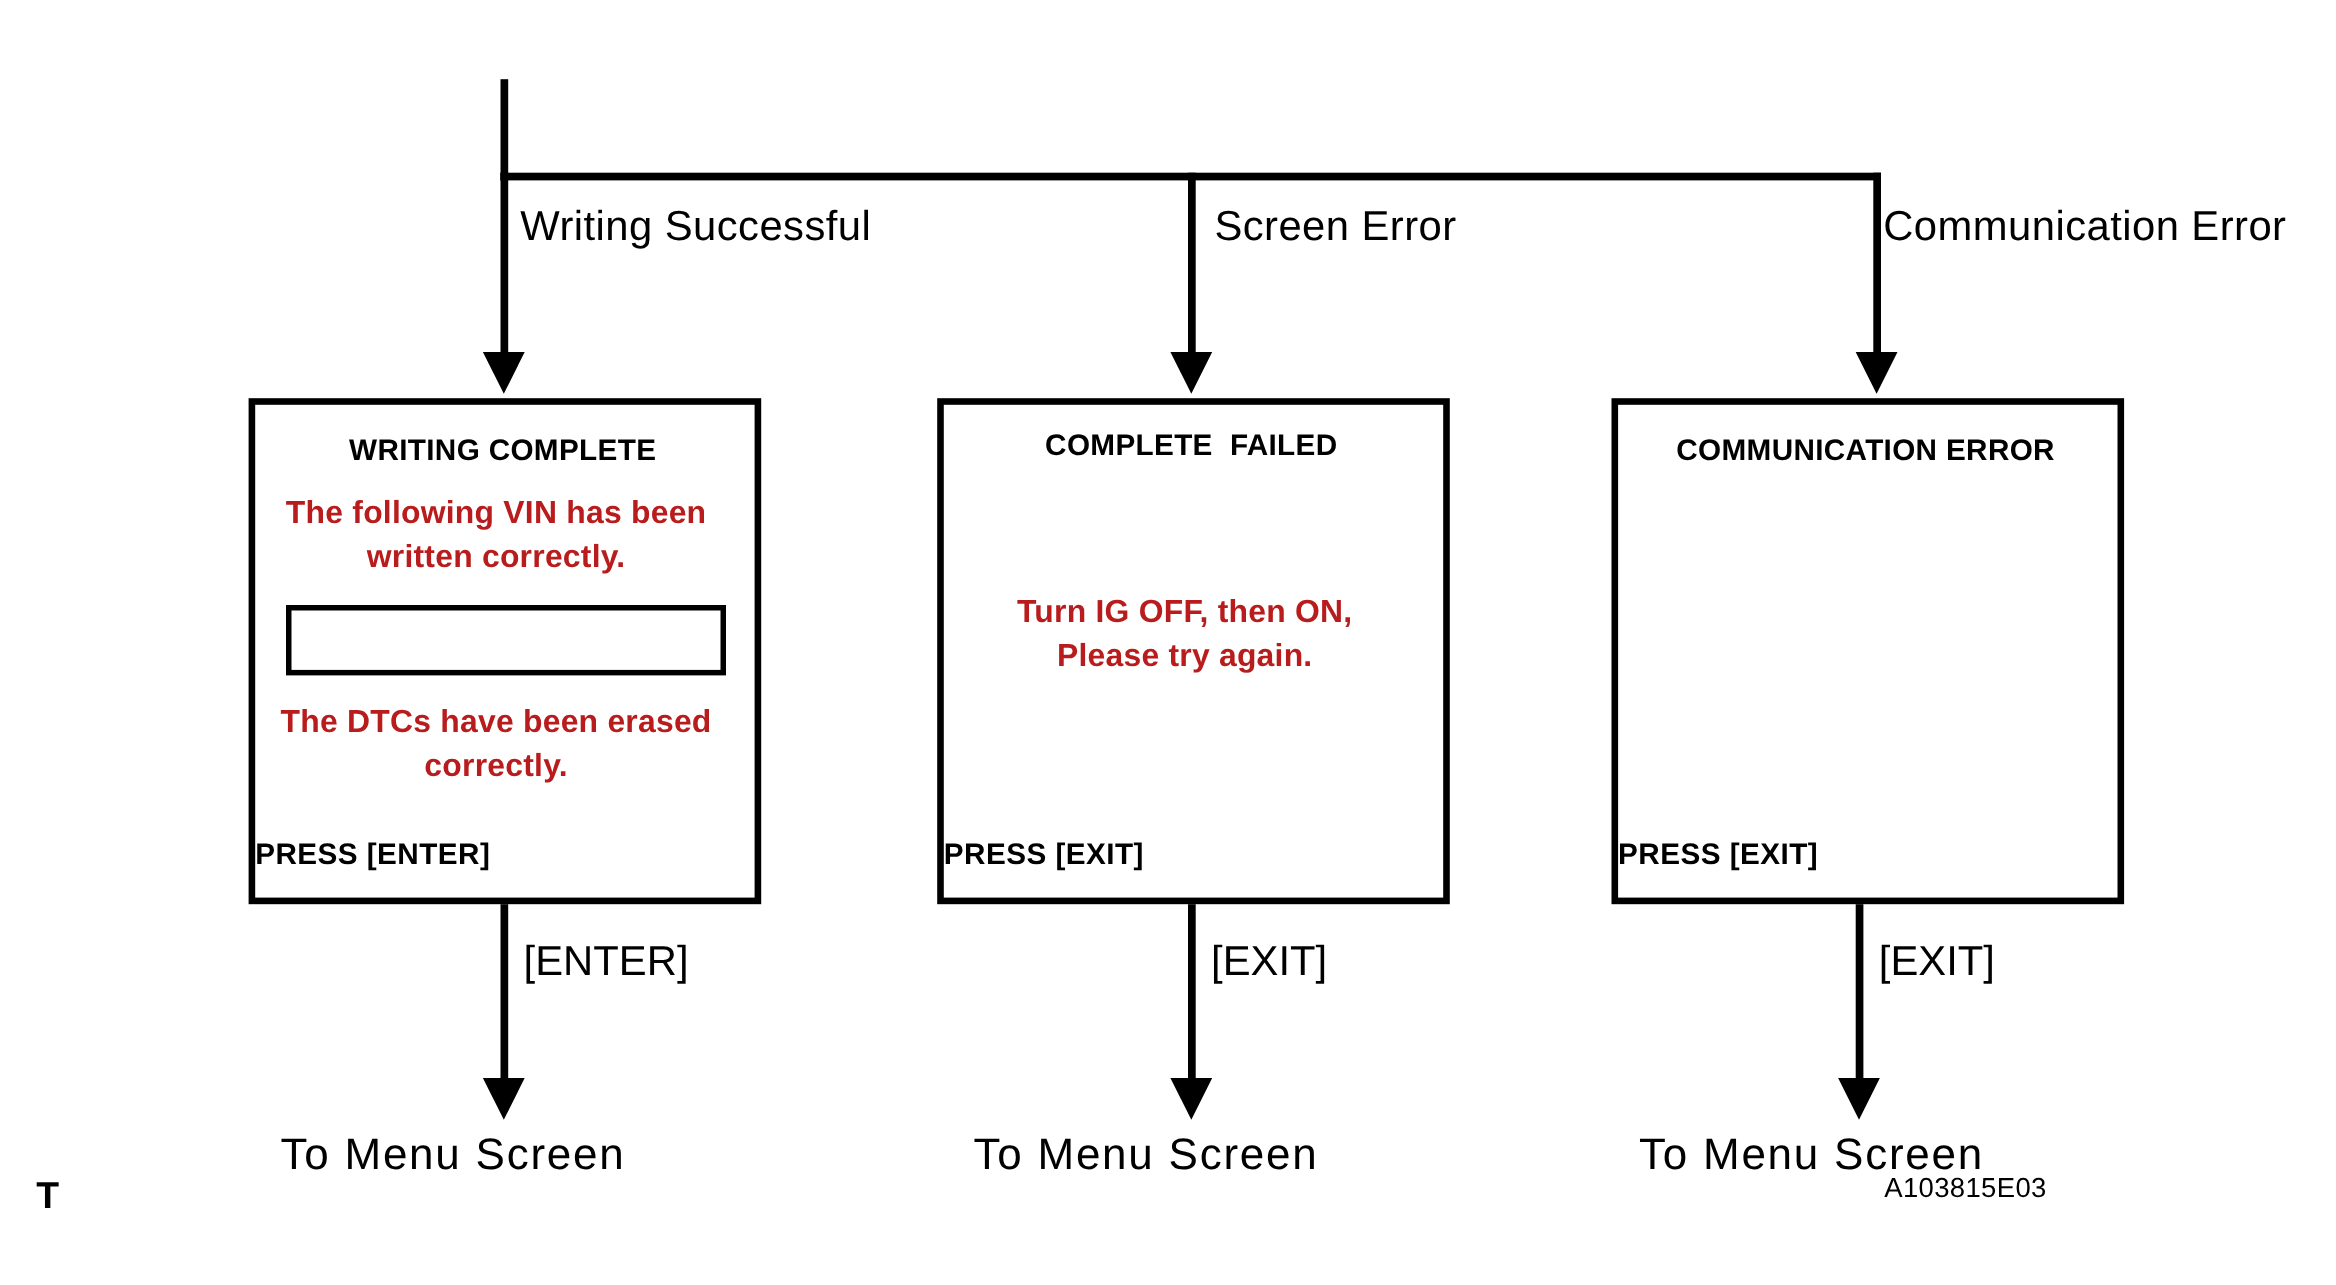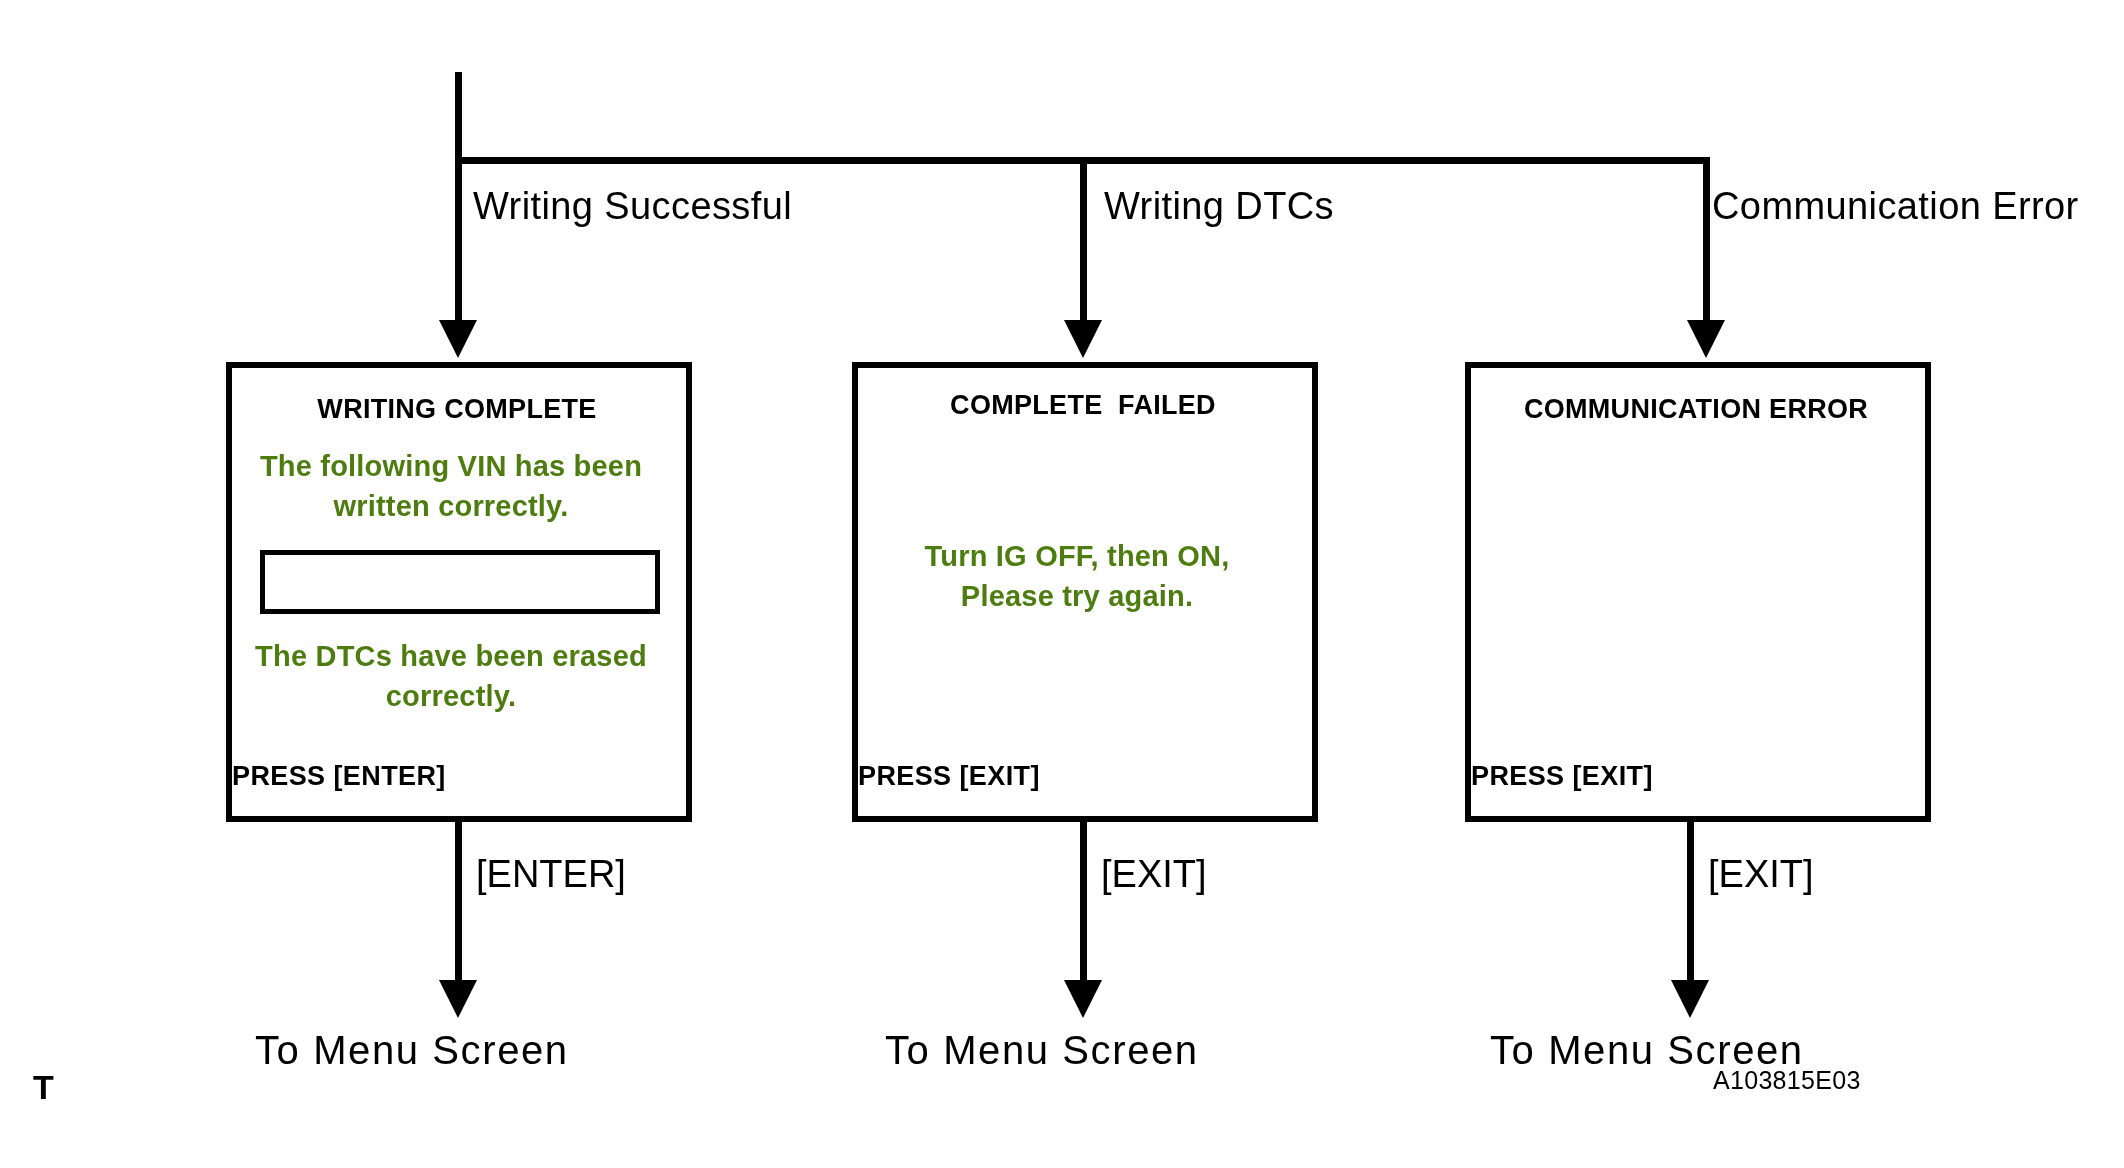--- a/index.html
+++ b/index.html
@@ -84,21 +84,21 @@
     position: absolute;
     left: 0;
     right: 16px;
     text-align: center;
     font-family: "Liberation Sans", sans-serif;
     font-weight: bold;
     font-size: 29px;
     line-height: 40px;
     letter-spacing: 0.2px;
     white-space: pre-line;
-    color: #4d7c0f;
+    color: #b91c1c;
   }
   .screen-press {
     position: absolute;
     left: 0;
     right: 0;
     text-align: left;
     font-family: "Liberation Sans", sans-serif;
     font-weight: bold;
     font-size: 27px;
     letter-spacing: 0.4px;
@@ -154,21 +154,21 @@
 
   <div class="vline" style="left:455px; top:72px; height:92px;"></div>
   <div class="hline" style="left:455px; top:157px; width:1255px;"></div>
 
   <div class="vline" style="left:455px; top:157px; height:170px;"></div>
   <div class="arrowhead" style="left:439px; top:320px;"></div>
   <div class="branch-label" style="left:473px; top:185px;">Writing Successful</div>
 
   <div class="vline" style="left:1080px; top:157px; height:170px;"></div>
   <div class="arrowhead" style="left:1064px; top:320px;"></div>
-  <div class="branch-label" style="left:1104px; top:185px;">Writing DTCs</div>
+  <div class="branch-label" style="left:1104px; top:185px;">Screen Error</div>
 
   <div class="vline" style="left:1703px; top:157px; height:170px;"></div>
   <div class="arrowhead" style="left:1687px; top:320px;"></div>
   <div class="branch-label" style="left:1712px; top:185px;">Communication Error</div>
 
   <div class="screen-box" style="left:226px;">
     <div class="screen-inner">
       <div class="screen-title" style="top:26px;">WRITING COMPLETE</div>
       <div class="screen-text" style="top:78px;">The following VIN has been
 written correctly.</div>

